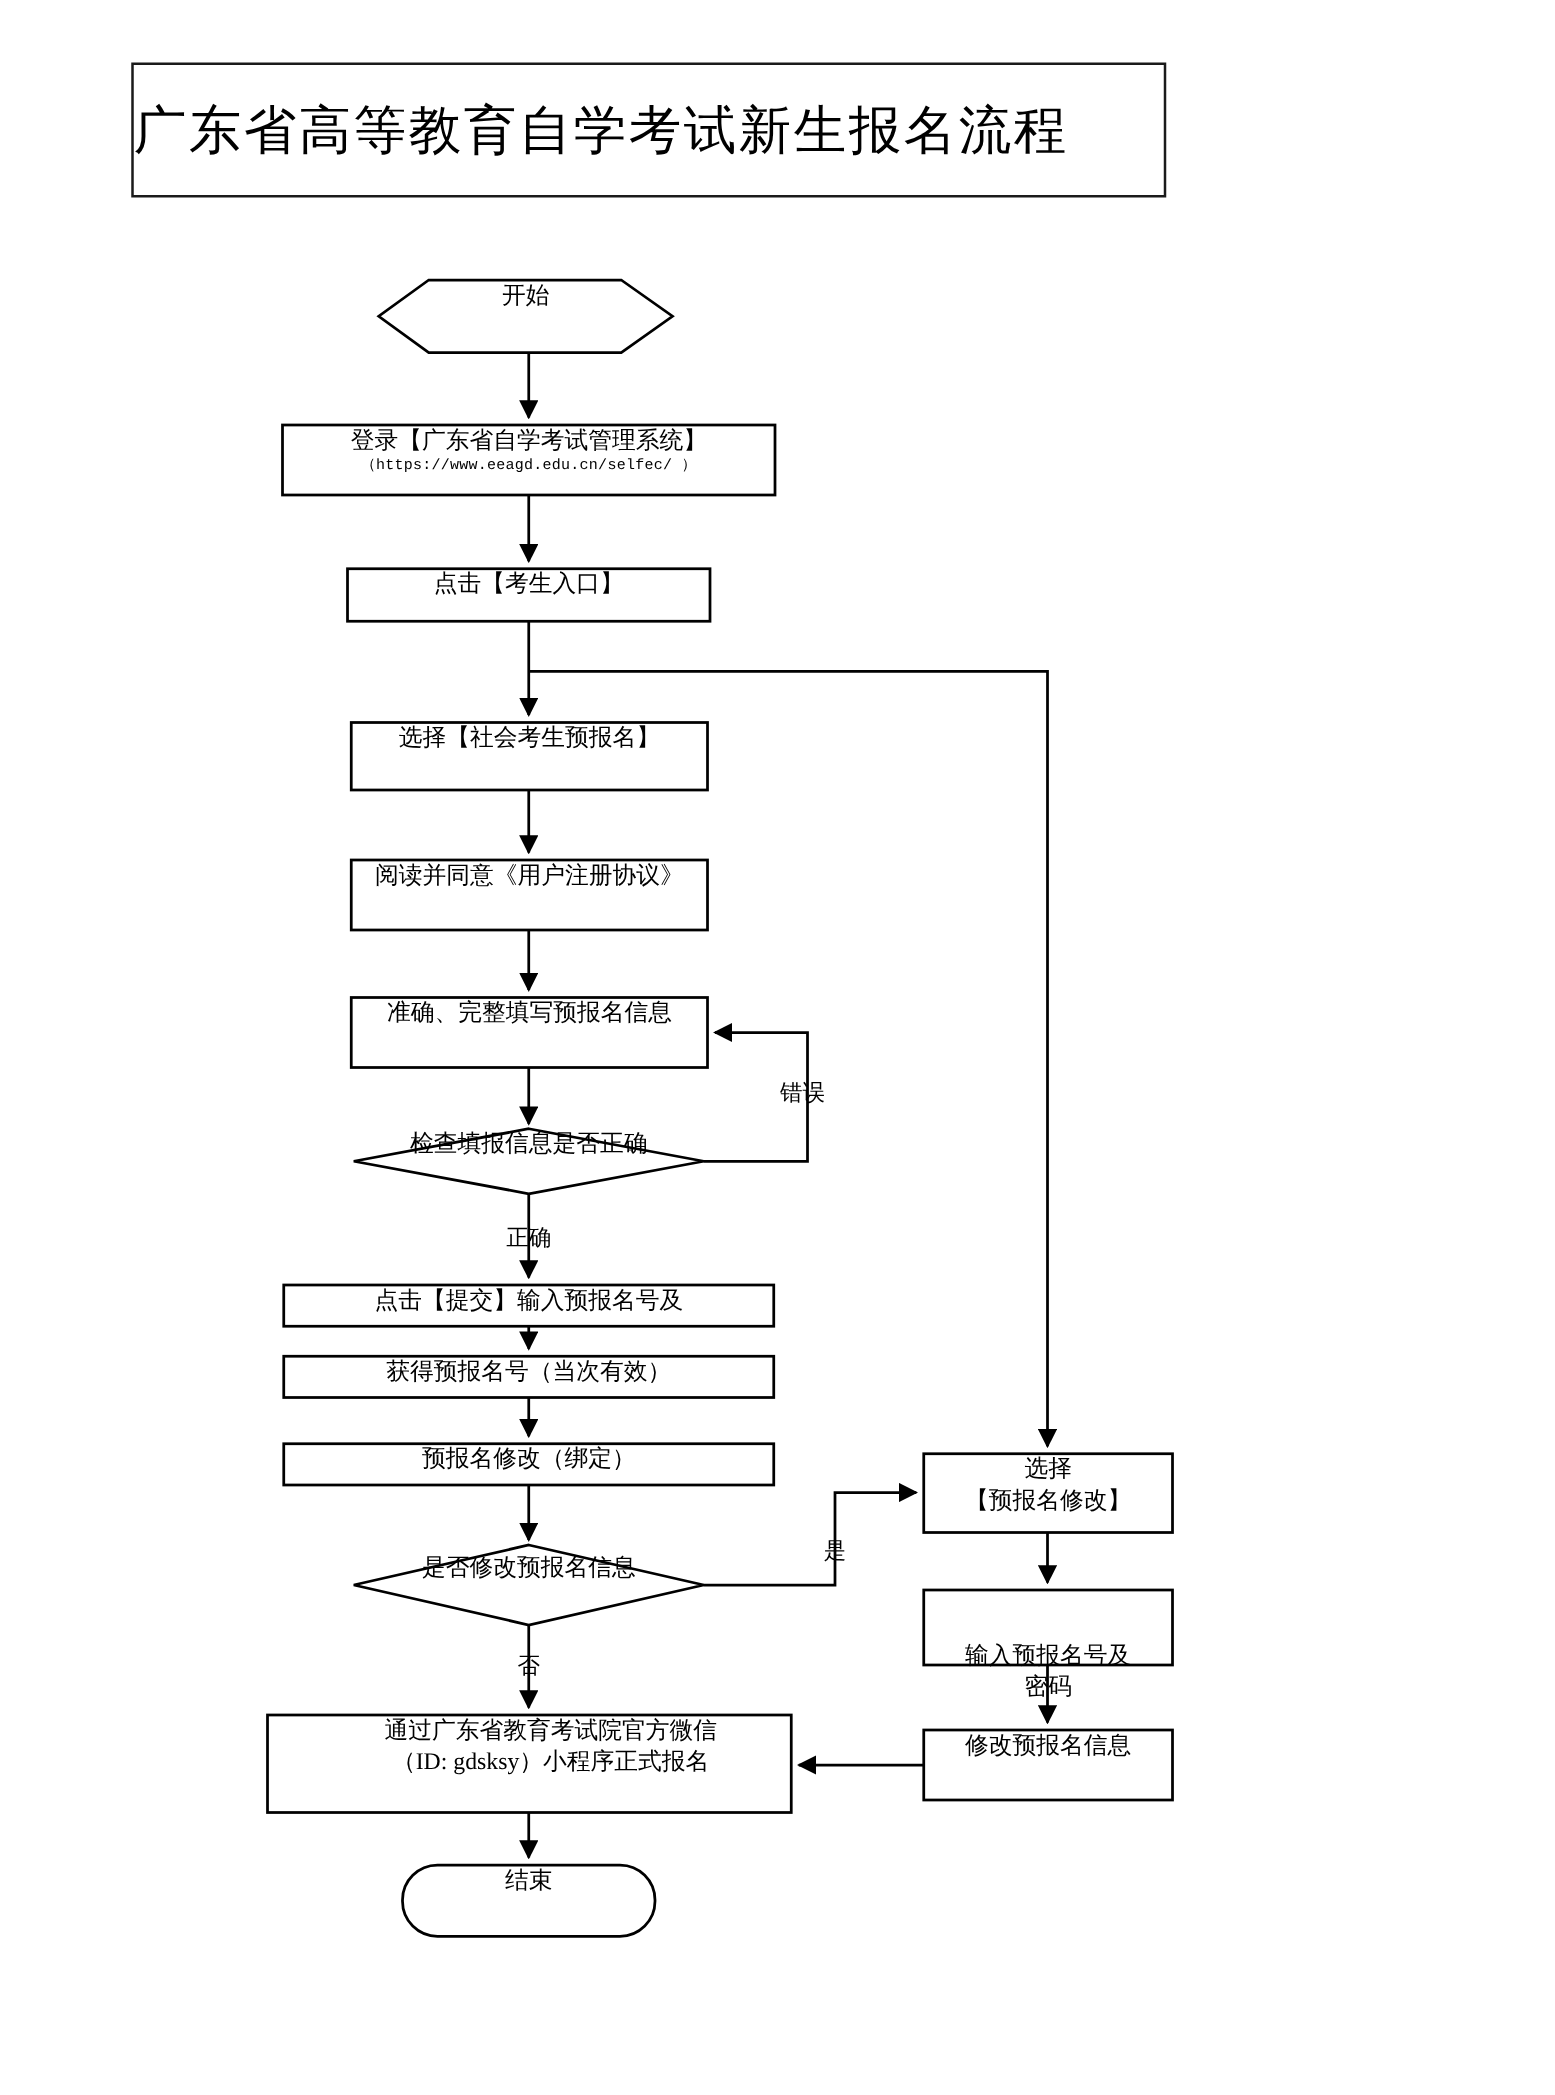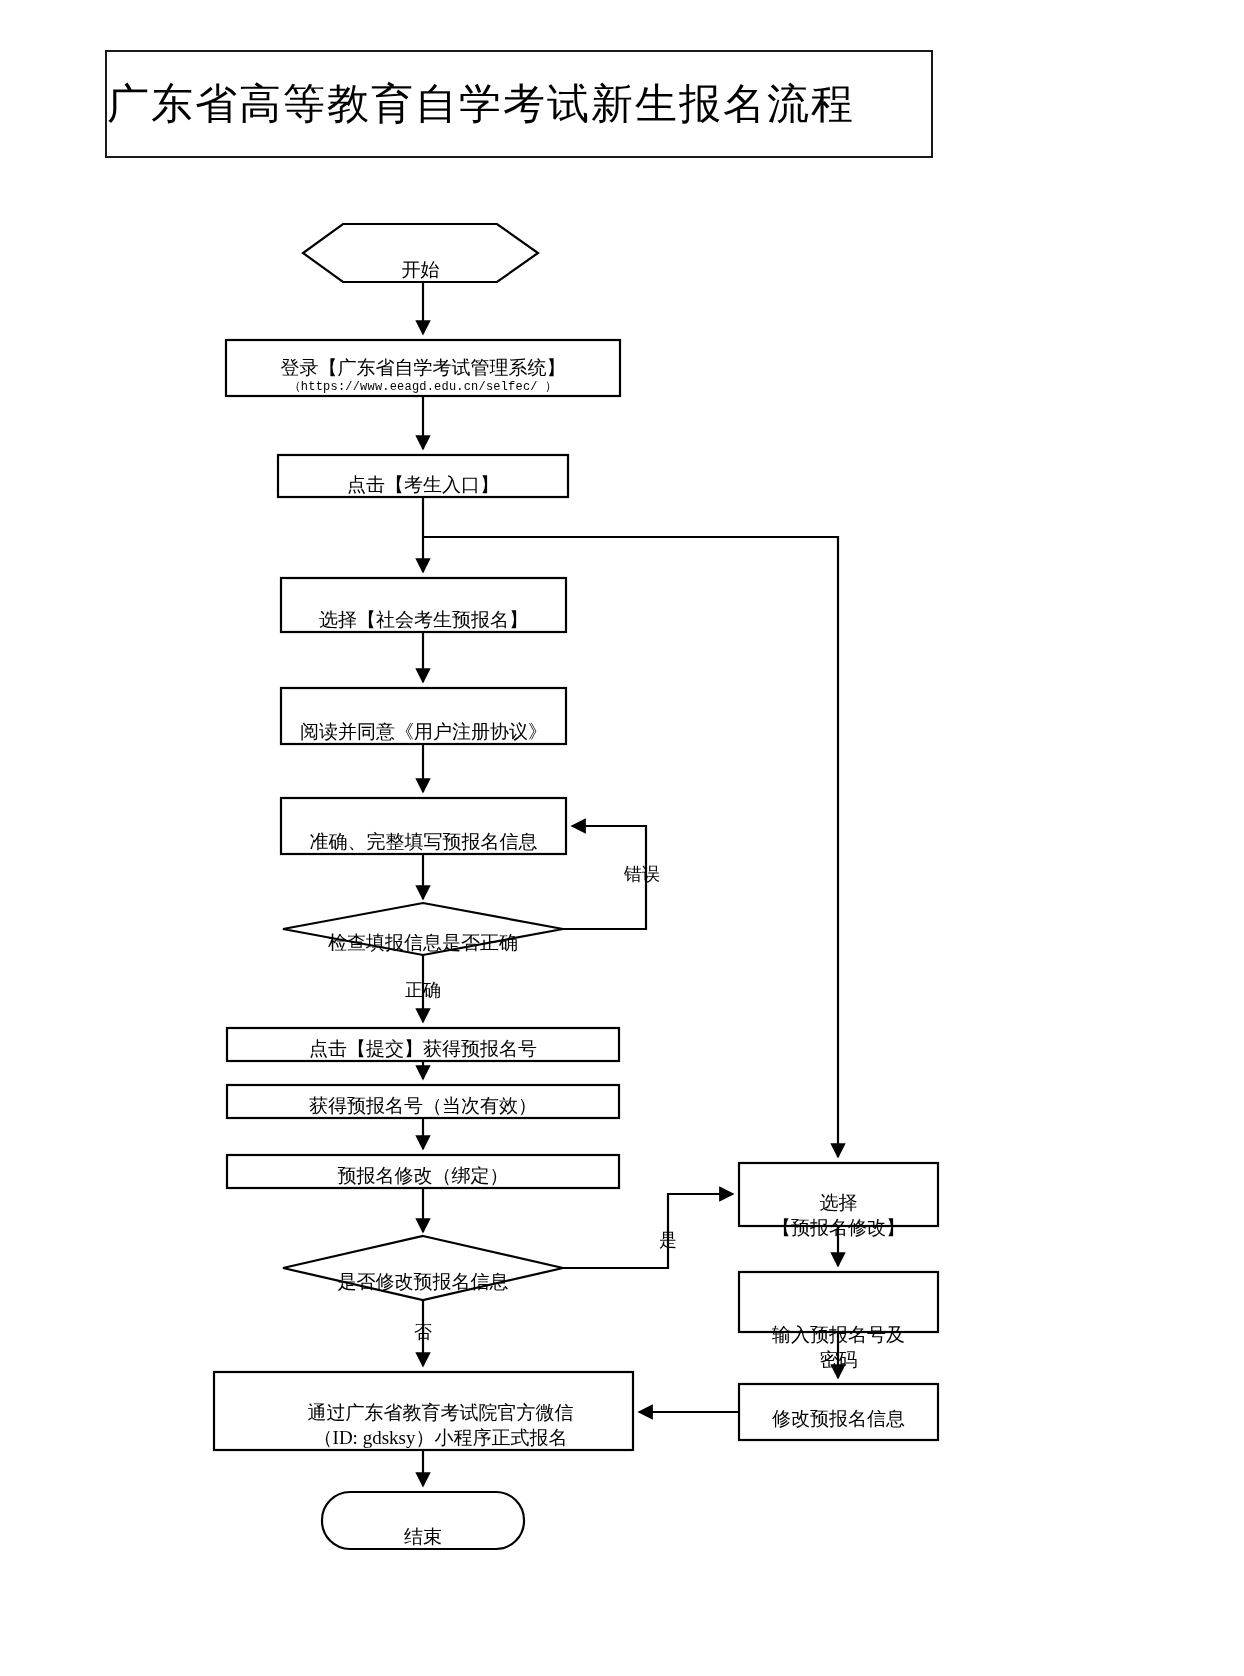--- a/index.html
+++ b/index.html
@@ -55,21 +55,21 @@
     stroke: #000000;
     stroke-width: 2.2;
     fill: none;
   }
   
   .node-label {
     position: absolute;
     display: flex;
     flex-direction: column;
     align-items: center;
-    justify-content: flex-end;
+    justify-content: flex-start;
     text-align: center;
     line-height: 1.32;
     font-family: "Liberation Serif", "DejaVu Serif", serif;
     font-size: 19px;
     white-space: nowrap;
     pointer-events: none;
   }
   .node-label .ln { display: block; }
   .mono-ish {
     font-family: "Liberation Mono", "DejaVu Sans Mono", monospace;
@@ -192,36 +192,36 @@
 
   <div class="node-label" style="left:281px; top:798px; width:285px; height:56px;">
     <span class="ln">准确、完整填写预报名信息</span>
   </div>
 
   <div class="node-label" style="left:283px; top:903px; width:280px; height:52px;">
     <span class="ln">检查填报信息是否正确</span>
   </div>
 
   <div class="node-label" style="left:227px; top:1028px; width:392px; height:33px;">
-    <span class="ln">点击【提交】获得预报名号</span>
+    <span class="ln">点击【提交】输入预报名号及</span>
   </div>
 
   <div class="node-label" style="left:227px; top:1085px; width:392px; height:33px;">
     <span class="ln">获得预报名号（当次有效）</span>
   </div>
 
   <div class="node-label" style="left:227px; top:1155px; width:392px; height:33px;">
     <span class="ln">预报名修改（绑定）</span>
   </div>
 
   <div class="node-label" style="left:283px; top:1242px; width:280px; height:52px;">
     <span class="ln">是否修改预报名信息</span>
   </div>
 
-  <div class="node-label" style="left:739px; top:1163px; width:199px; height:63px;margin-top:14px;">
+  <div class="node-label" style="left:739px; top:1163px; width:199px; height:63px;">
     <span class="ln">选择</span>
     <span class="ln">【预报名修改】</span>
   </div>
 
   <div class="node-label" style="left:739px; top:1272px; width:199px; height:60px;margin-top:40px;">
     <span class="ln">输入预报名号及</span>
     <span class="ln">密码</span>
   </div>
 
   <div class="node-label" style="left:739px; top:1384px; width:199px; height:47px;border-radius:12px;">

